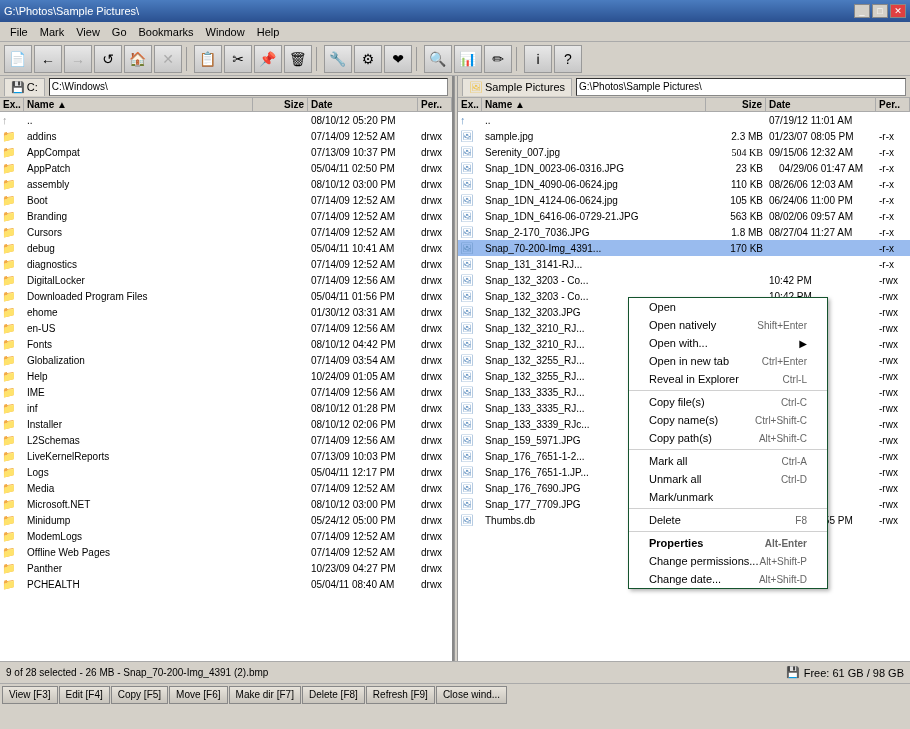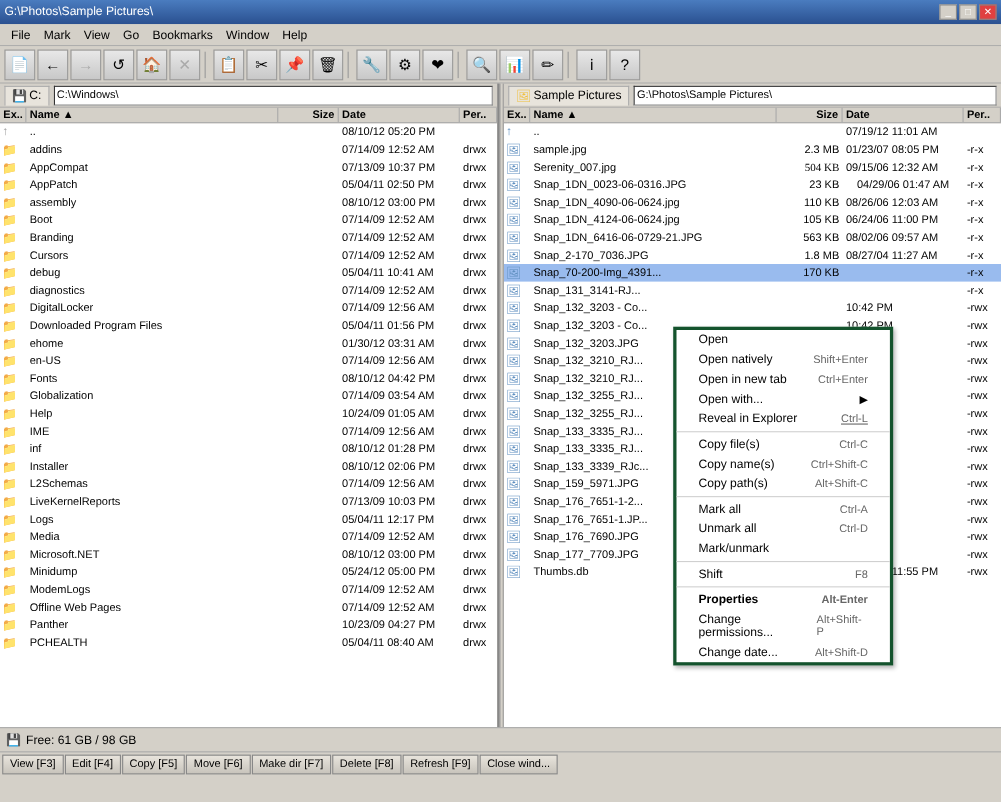--- a/index.html
+++ b/index.html
@@ -718,56 +718,57 @@
     <div class="file-cell col-name" style="flex:1; font-size:10px; overflow:hidden; text-overflow:ellipsis; white-space:nowrap;">Thumbs.db</div>
     <div class="file-cell col-size" style="width:60px; text-align:right; font-size:10px;">20 KB</div>
     <div class="file-cell col-date" style="width:110px; font-size:10px;">05/24/12 11:55 PM</div>
     <div class="file-cell" style="width:34px; font-size:10px;">-rwx</div>
   </div>
       </div>
   </div>
 </div>
 
 <div id="status-bar" style="background:#d4d0c8; border-top:1px solid #aaa; height:22px; display:flex; align-items:center; padding:0 6px; justify-content:space-between;">
+  <span id="status-text" style="font-size:10px;">9 of 28 selected - 26 MB - Snap_70-200-Img_4391 (2).bmp</span>
   <span style="font-size:10px; display:flex; align-items:center; gap:4px;">
     <span>💾</span>
     <span>Free: 61 GB / 98 GB</span>
   </span>
 </div>
 
 <div id="bottom-bar" style="background:#d4d0c8; border-top:1px solid #aaa; height:22px; display:flex; align-items:center; padding:1px 2px; gap:1px;">
 <button class="bottom-btn" style="height: 18px; background: linear-gradient(rgb(232, 228, 220), rgb(200, 196, 188)); border: 1px solid rgb(136, 136, 136); padding: 0px 6px; cursor: pointer; font-size: 10px; display: flex; align-items: center; gap: 2px;">View [F3]</button>
     <button class="bottom-btn" style="height: 18px; background: linear-gradient(rgb(232, 228, 220), rgb(200, 196, 188)); border: 1px solid rgb(136, 136, 136); padding: 0px 6px; cursor: pointer; font-size: 10px; display: flex; align-items: center; gap: 2px;">Edit [F4]</button>
     <button class="bottom-btn" style="height: 18px; background: linear-gradient(rgb(232, 228, 220), rgb(200, 196, 188)); border: 1px solid rgb(136, 136, 136); padding: 0px 6px; cursor: pointer; font-size: 10px; display: flex; align-items: center; gap: 2px;">Copy [F5]</button>
     <button class="bottom-btn" style="height: 18px; background: linear-gradient(rgb(232, 228, 220), rgb(200, 196, 188)); border: 1px solid rgb(136, 136, 136); padding: 0px 6px; cursor: pointer; font-size: 10px; display: flex; align-items: center; gap: 2px;">Move [F6]</button>
     <button class="bottom-btn" style="height: 18px; background: linear-gradient(rgb(232, 228, 220), rgb(200, 196, 188)); border: 1px solid rgb(136, 136, 136); padding: 0px 6px; cursor: pointer; font-size: 10px; display: flex; align-items: center; gap: 2px;">Make dir [F7]</button>
     <button class="bottom-btn" style="height: 18px; background: linear-gradient(rgb(232, 228, 220), rgb(200, 196, 188)); border: 1px solid rgb(136, 136, 136); padding: 0px 6px; cursor: pointer; font-size: 10px; display: flex; align-items: center; gap: 2px;">Delete [F8]</button>
     <button class="bottom-btn" style="height: 18px; background: linear-gradient(rgb(232, 228, 220), rgb(200, 196, 188)); border: 1px solid rgb(136, 136, 136); padding: 0px 6px; cursor: pointer; font-size: 10px; display: flex; align-items: center; gap: 2px;">Refresh [F9]</button>
     <button class="bottom-btn" style="height: 18px; background: linear-gradient(rgb(232, 228, 220), rgb(200, 196, 188)); border: 1px solid rgb(136, 136, 136); padding: 0px 6px; cursor: pointer; font-size: 10px; display: flex; align-items: center; gap: 2px;">Close wind...</button>
   </div>
 
-<div id="context-menu" style="position:absolute; top:297px; left:612px; background:white; border:3px solid #14532d; box-shadow:2px 2px 4px rgba(0,0,0,0.3); z-index:100; min-width:200px;">
+<div id="context-menu" style="position:absolute; top:297px; left:628px; background:white; border:1px solid #14532d; box-shadow:2px 2px 4px rgba(0,0,0,0.3); z-index:100; min-width:200px;">
 <div class="ctx-item" style="padding: 3px 20px; cursor: pointer; font-size: 11px; display: flex; justify-content: space-between; align-items: center;">
       <span>Open</span>
     </div>
     <div class="ctx-item" style="padding: 3px 20px; cursor: pointer; font-size: 11px; display: flex; justify-content: space-between; align-items: center;">
       <span>Open natively</span>
       <span style="color: rgb(102, 102, 102); font-size: 10px;">Shift+Enter</span>
     </div>
     <div class="ctx-item" style="padding: 3px 20px; cursor: pointer; font-size: 11px; display: flex; justify-content: space-between; align-items: center;">
+      <span>Open with...</span>
+      <span style="font-size: 10px;">▶</span>
+    </div>
+    <div class="ctx-item" style="padding: 3px 20px; cursor: pointer; font-size: 11px; display: flex; justify-content: space-between; align-items: center;">
       <span>Open in new tab</span>
       <span style="color: rgb(102, 102, 102); font-size: 10px;">Ctrl+Enter</span>
     </div>
     <div class="ctx-item" style="padding: 3px 20px; cursor: pointer; font-size: 11px; display: flex; justify-content: space-between; align-items: center;">
-      <span>Open with...</span>
-      <span style="font-size: 10px;">▶</span>
-    </div>
-    <div class="ctx-item" style="padding: 3px 20px; cursor: pointer; font-size: 11px; display: flex; justify-content: space-between; align-items: center;">
       <span>Reveal in Explorer</span>
-      <span style="color: rgb(102, 102, 102); font-size: 10px; text-decoration: underline;">Ctrl-L</span>
+      <span style="color: rgb(102, 102, 102); font-size: 10px;">Ctrl-L</span>
     </div>
     <div class="ctx-separator" style="border-top: 1px solid rgb(208, 208, 208); margin: 2px 0px;"></div>
     <div class="ctx-item" style="padding: 3px 20px; cursor: pointer; font-size: 11px; display: flex; justify-content: space-between; align-items: center;">
       <span>Copy file(s)</span>
       <span style="color: rgb(102, 102, 102); font-size: 10px;">Ctrl-C</span>
     </div>
     <div class="ctx-item" style="padding: 3px 20px; cursor: pointer; font-size: 11px; display: flex; justify-content: space-between; align-items: center;">
       <span>Copy name(s)</span>
       <span style="color: rgb(102, 102, 102); font-size: 10px;">Ctrl+Shift-C</span>
     </div>
@@ -782,21 +783,21 @@
     </div>
     <div class="ctx-item" style="padding: 3px 20px; cursor: pointer; font-size: 11px; display: flex; justify-content: space-between; align-items: center;">
       <span>Unmark all</span>
       <span style="color: rgb(102, 102, 102); font-size: 10px; margin-left: 44px;">Ctrl-D</span>
     </div>
     <div class="ctx-item" style="padding: 3px 20px; cursor: pointer; font-size: 11px; display: flex; justify-content: space-between; align-items: center;">
       <span>Mark/unmark</span>
     </div>
     <div class="ctx-separator" style="border-top: 1px solid rgb(208, 208, 208); margin: 2px 0px;"></div>
     <div class="ctx-item" style="padding: 3px 20px; cursor: pointer; font-size: 11px; display: flex; justify-content: space-between; align-items: center;">
-      <span>Shift</span>
+      <span>Delete</span>
       <span style="color: rgb(102, 102, 102); font-size: 10px;">F8</span>
     </div>
     <div class="ctx-separator" style="border-top: 1px solid rgb(208, 208, 208); margin: 2px 0px;"></div>
     <div class="ctx-item" style="padding: 3px 20px; cursor: pointer; font-size: 11px; display: flex; justify-content: space-between; align-items: center; font-weight: bold;">
       <span>Properties</span>
       <span style="color: rgb(102, 102, 102); font-size: 10px;">Alt-Enter</span>
     </div>
     <div class="ctx-item" style="padding: 3px 20px; cursor: pointer; font-size: 11px; display: flex; justify-content: space-between; align-items: center;">
       <span>Change permissions...</span>
       <span style="color: rgb(102, 102, 102); font-size: 10px;">Alt+Shift-P</span>

